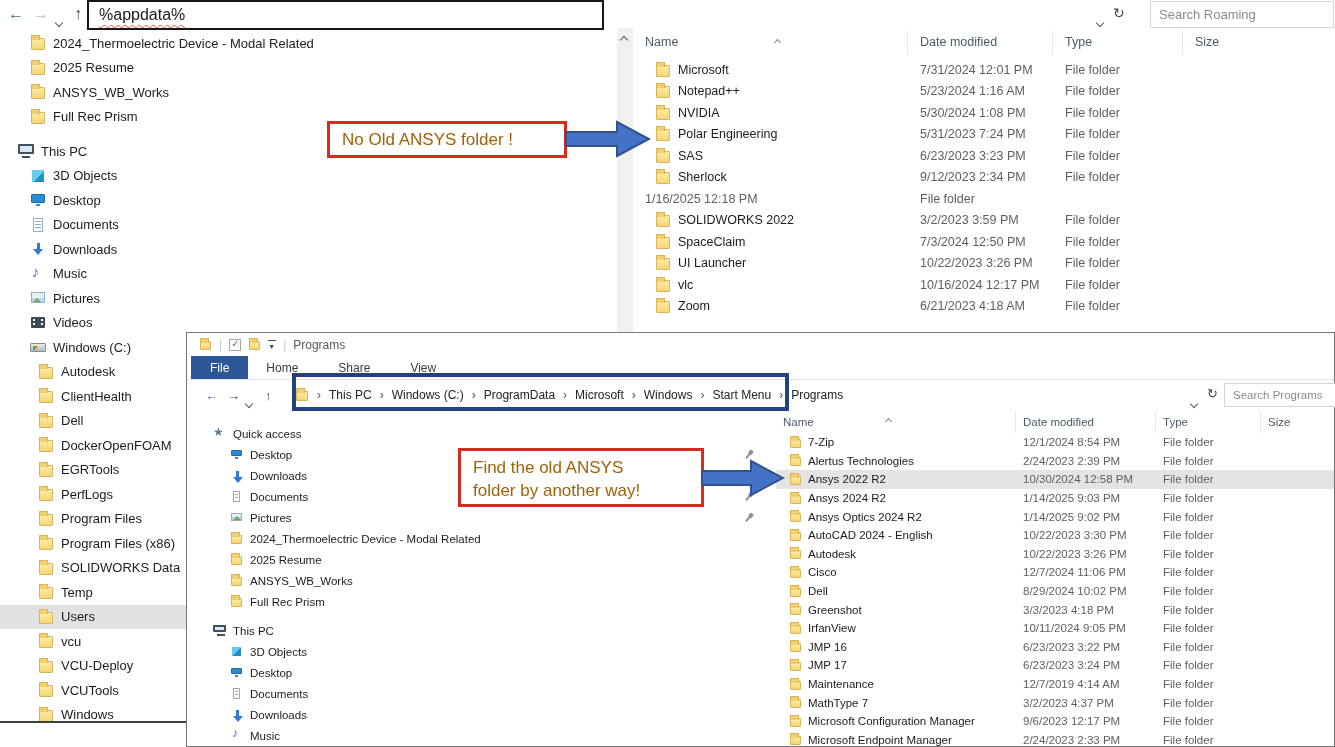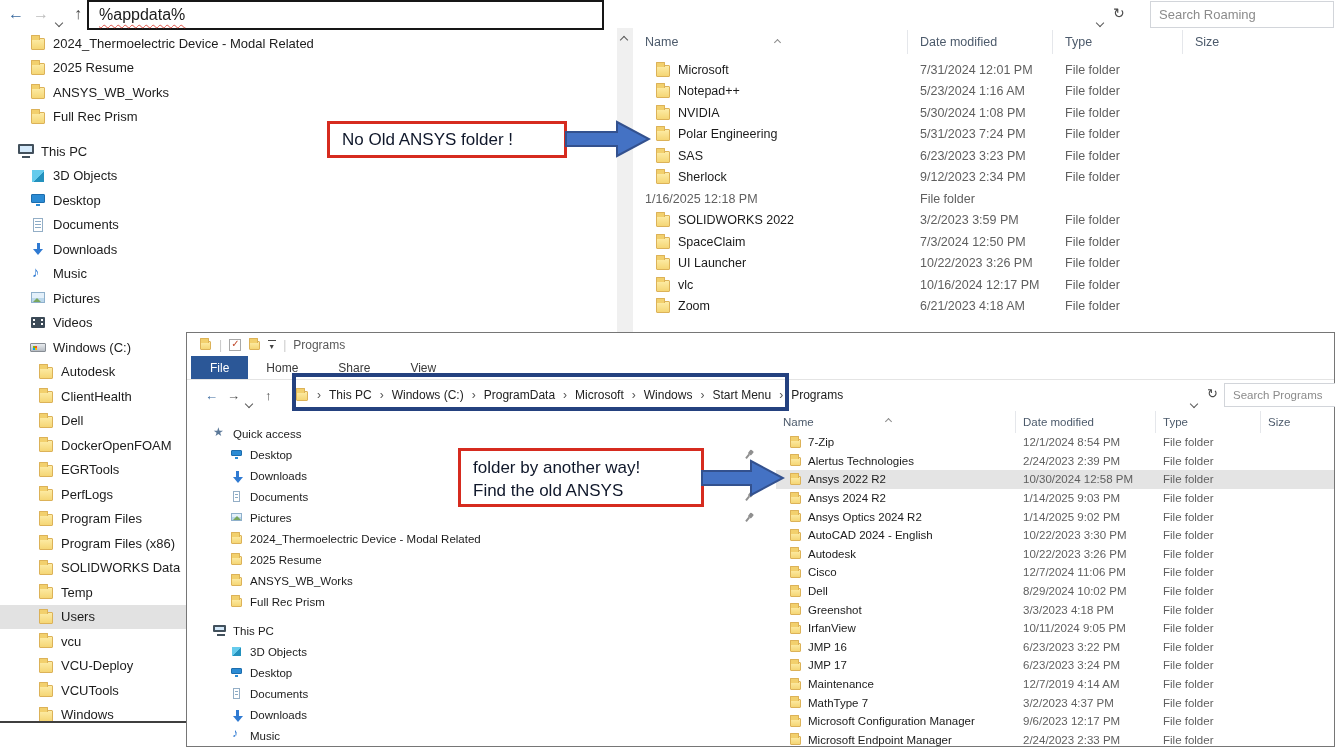--- a/index.html
+++ b/index.html
@@ -154,21 +154,21 @@
   .frow2 { display:grid; grid-template-columns:240px 140px 105px 75px 1fr; height:18.6px; align-items:center;
     font-size:11.5px; }
   .frow2 .c-name { padding-left:13px; }
   .frow2 .c-name .ic { margin-right:6px; }
   .frow2 .c-date, .frow2 .c-type { padding-left:7px; }
   .frow2.selected { background:#e4e4e4; }
 
   
   .bluerect { position:absolute; left:292px; top:373px; width:497px; height:38px;
     border:4px solid #24417f; z-index:55; pointer-events:none; }
-  .note { position:absolute; background:#fff; border:3px solid #d62b1f; color:#0f172a; z-index:60; }
+  .note { position:absolute; background:#fff; border:3px solid #d62b1f; color:#a16207; z-index:60; }
   #note1 { left:327px; top:121px; width:240px; height:37px; font-size:17px; display:flex;
     align-items:center; padding-left:12px; white-space:nowrap; }
   #note2 { left:458px; top:448px; width:246px; height:59px; font-size:17px; line-height:23px;
     padding:5px 0 0 12px; }
   .annarrow { position:absolute; z-index:60; }
   #arrow1 { left:565px; top:119px; }
   #arrow2 { left:701px; top:458px; }
 </style>
 </head>
 <body>
@@ -760,20 +760,20 @@
   <div class="bluerect"></div>
 
   <div id="note1" class="note">
     <span>No Old ANSYS folder !</span>
   </div>
   <svg id="arrow1" class="annarrow" width="86" height="40" viewBox="0 0 86 40">
     <path d="M1 13 H52 V3 L84 20 L52 37 V27 H1 Z" fill="#4472c4" stroke="#33518e" stroke-width="2"></path>
   </svg>
 
   <div id="note2" class="note">
+    <div>Find the old ANSYS</div>
     <div>folder by another way!</div>
-    <div>Find the old ANSYS</div>
   </div>
   <svg id="arrow2" class="annarrow" width="84" height="40" viewBox="0 0 84 40">
     <path d="M1 13 H50 V3 L82 20 L50 37 V27 H1 Z" fill="#4472c4" stroke="#33518e" stroke-width="2"></path>
   </svg>
 
 </div>
 
 </body></html>

